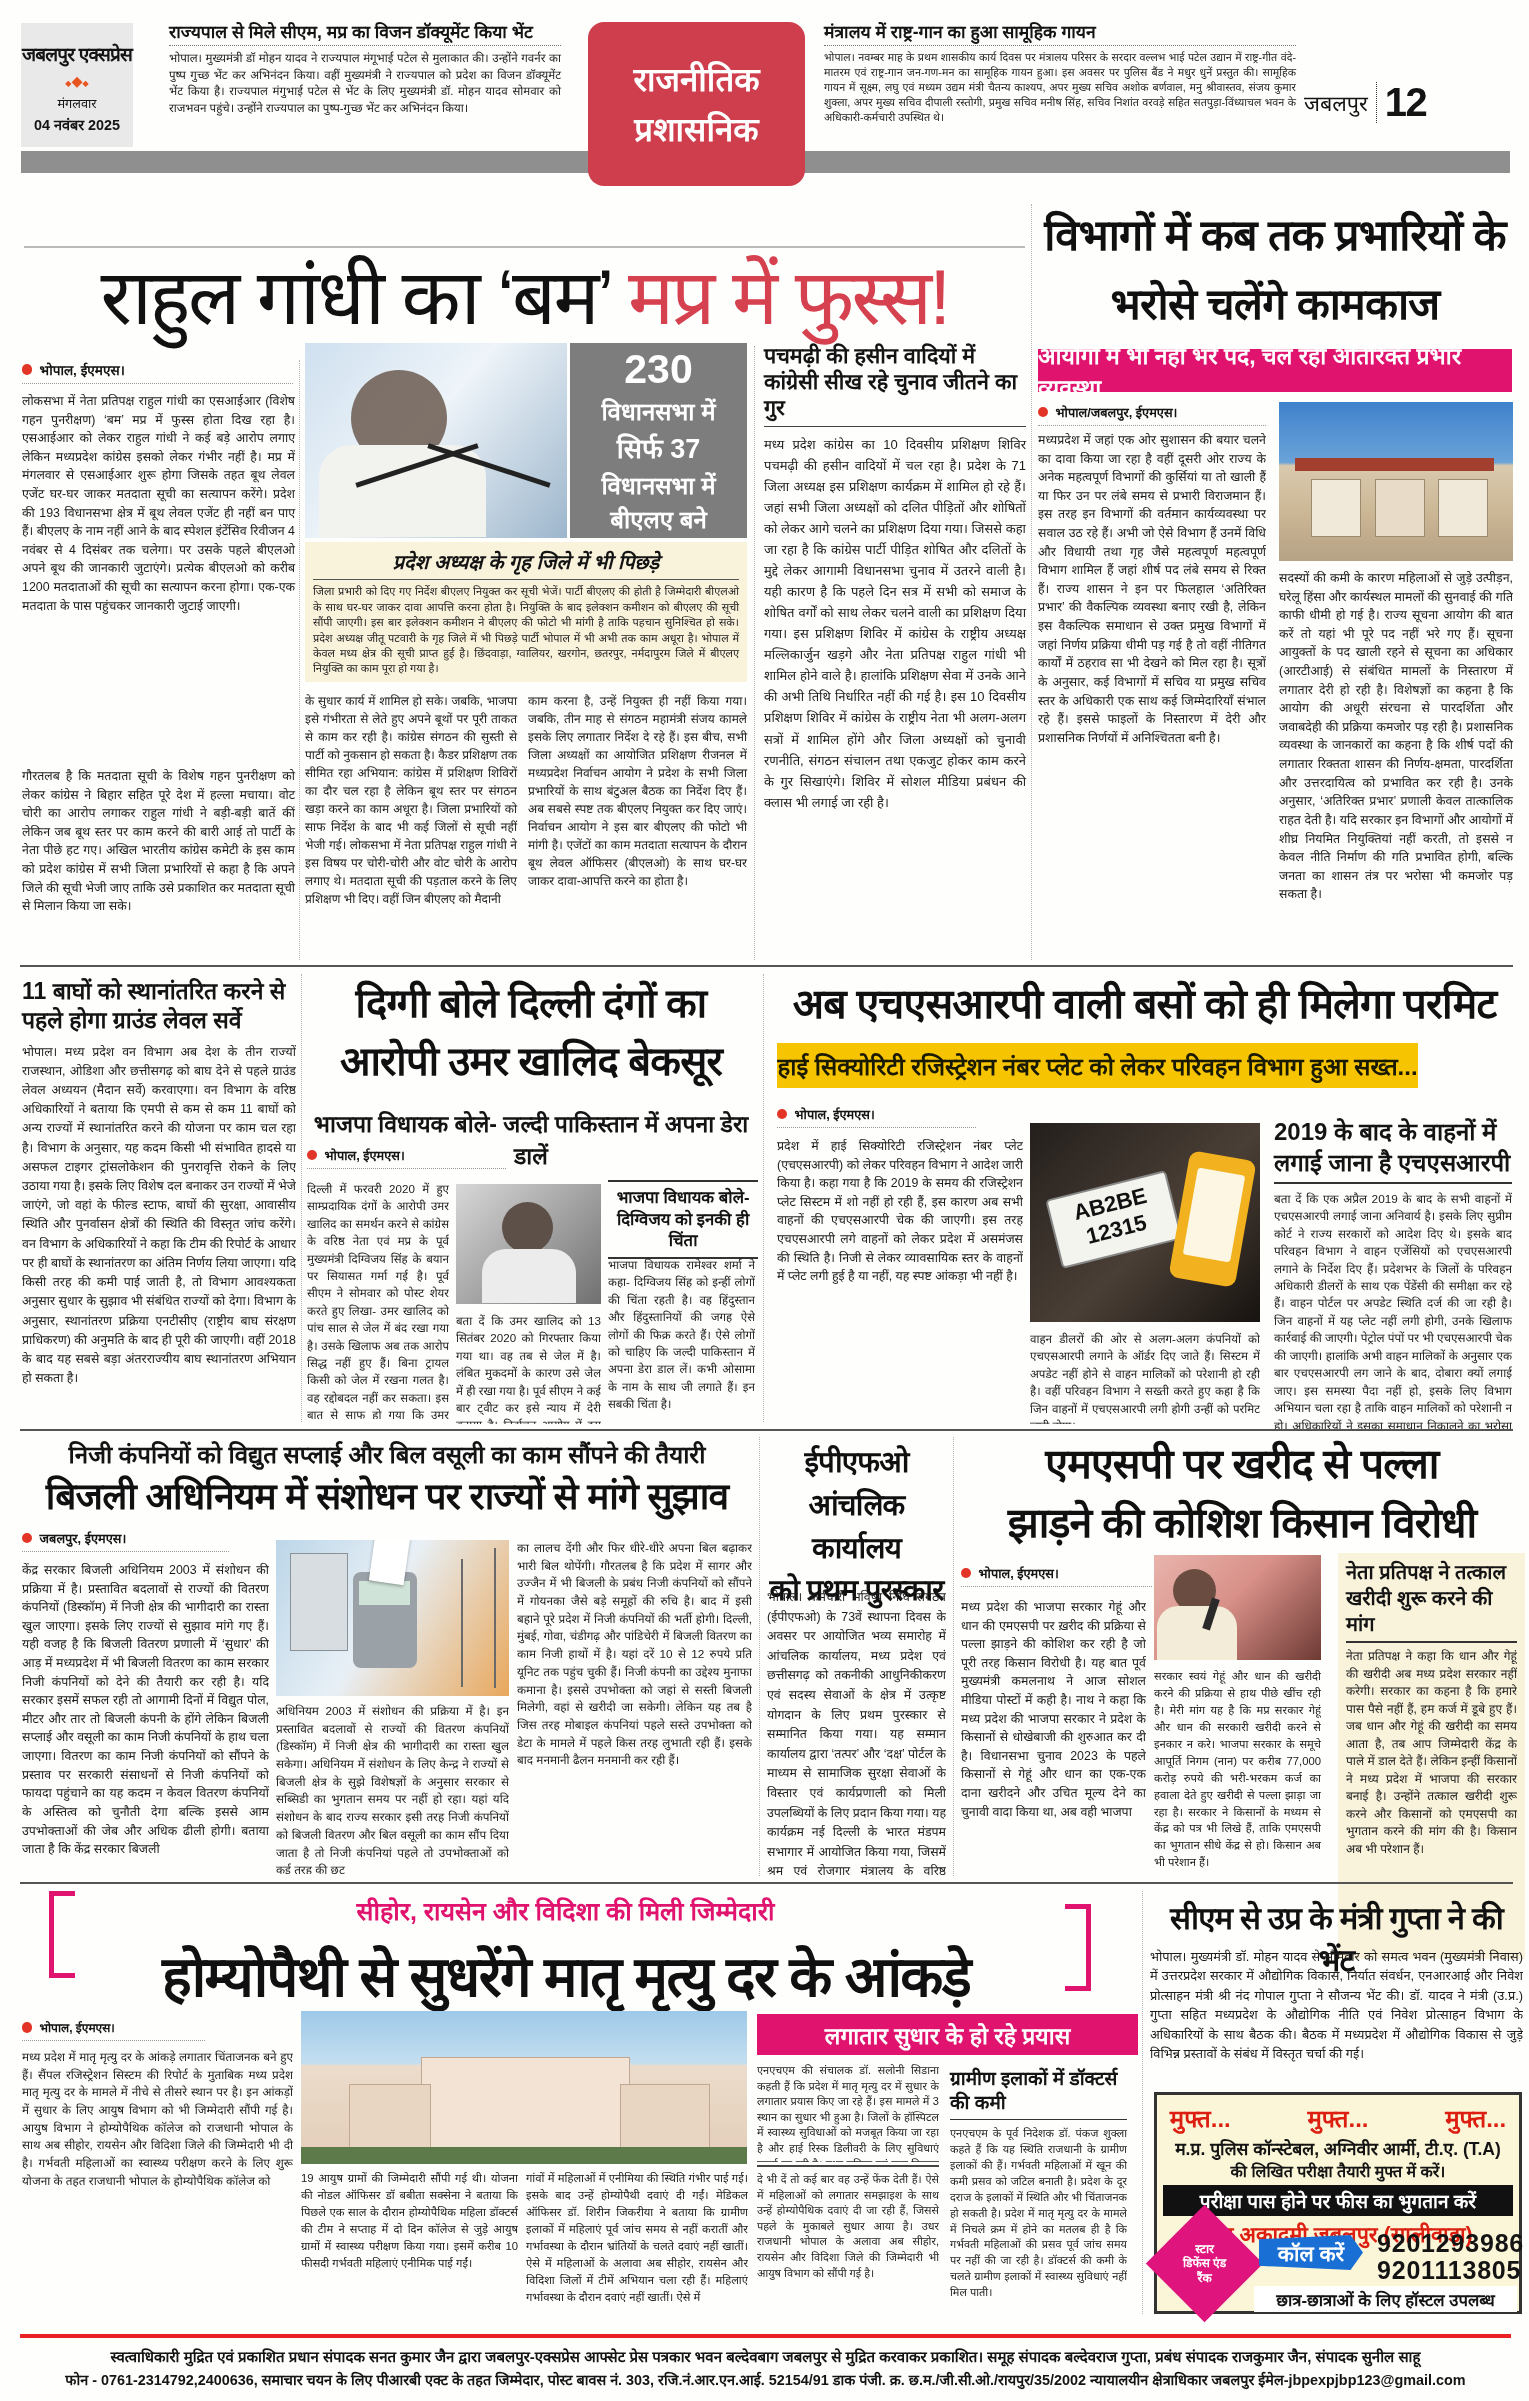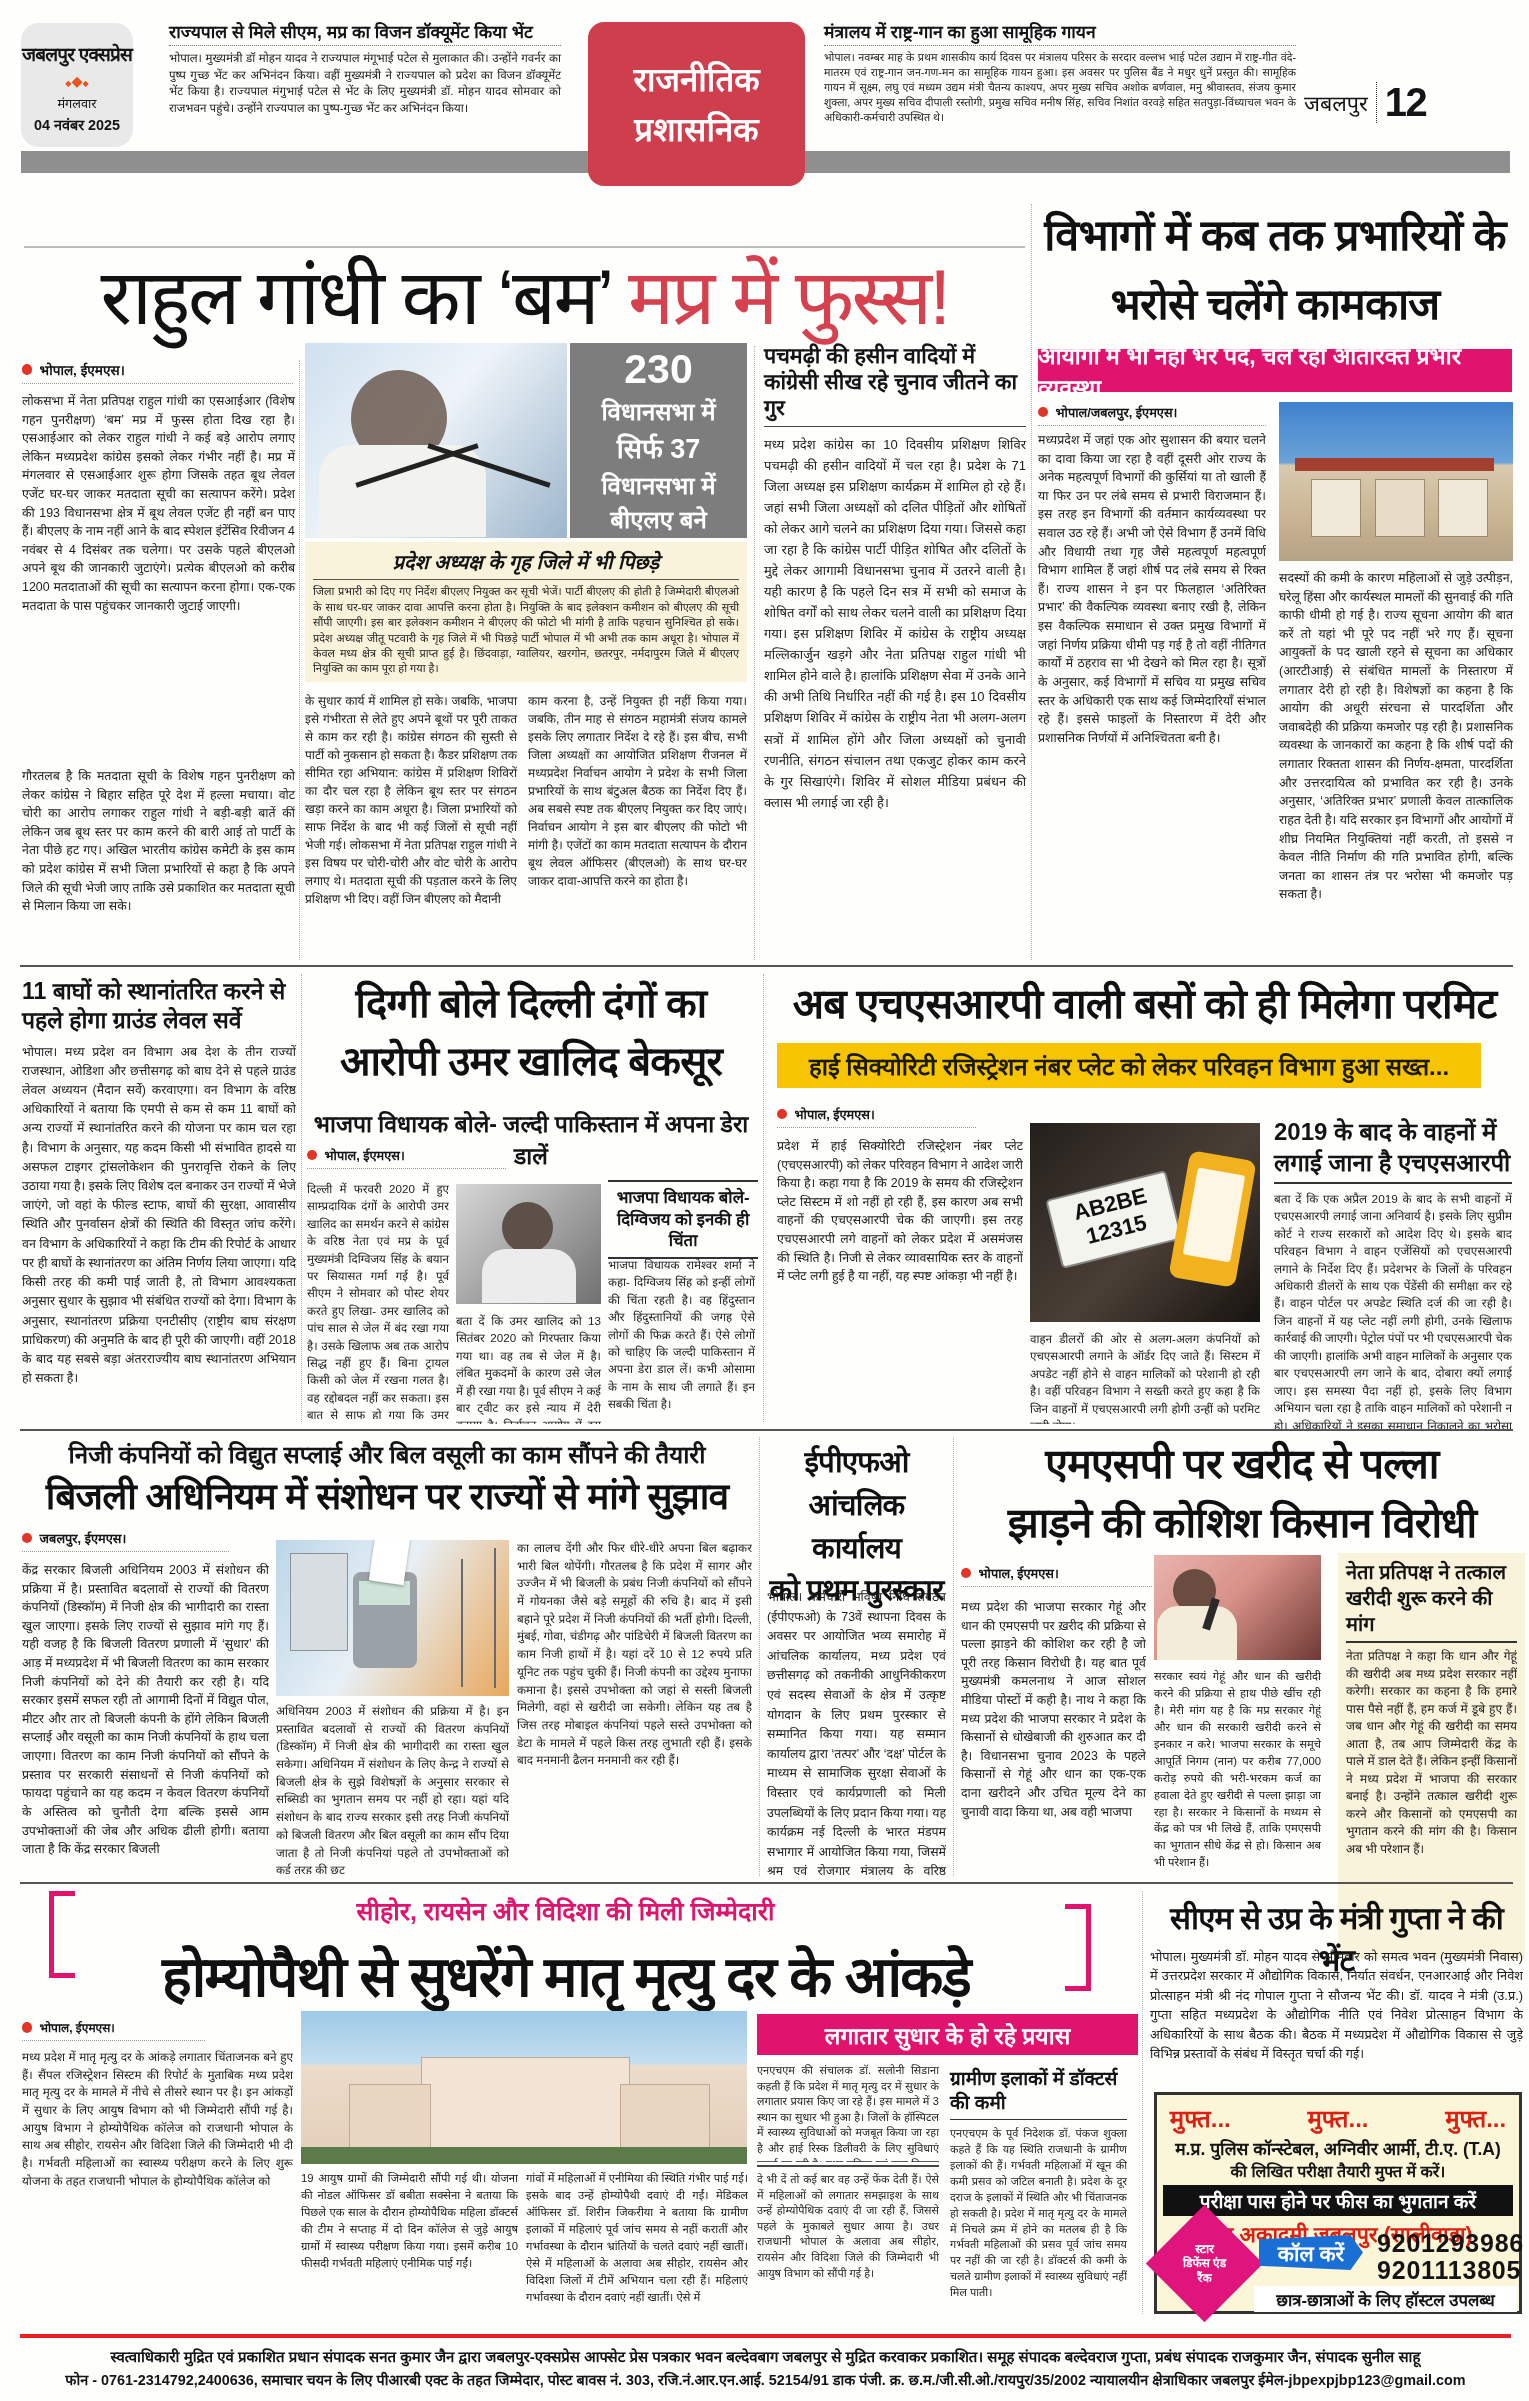--- a/index.html
+++ b/index.html
@@ -22,21 +22,21 @@
   .pink-strip{background:#e0136e;color:#fff;font-weight:bold;display:flex;align-items:center;justify-content:center;}
   .yellow-strip{background:#f6c400;color:#1a1a00;font-weight:bold;display:flex;align-items:center;justify-content:center;}
   .cream{background:#faf3dc;}
   .headline{font-weight:bold;color:#101010;letter-spacing:-0.8px;}
 </style>
 </head>
 <body>
 
 <div class="page">
 
-  <div class="abs" style="left:21px;top:23px;width:112px;height:124px;background:#e9e9e9;border-radius:18px;text-align:center;padding-top:17.5px;box-sizing:border-box;">
+  <div class="abs" style="left:21px;top:23px;width:112px;height:124px;background:#e9e9e9;border-radius:1px;text-align:center;padding-top:17.5px;box-sizing:border-box;">
     <div class="b" style="font-size:19px;letter-spacing:-0.8px;">जबलपुर एक्सप्रेस</div>
     <div style="color:#e8541f;font-size:10.4px;margin:6.4px 0 4.8px;">
       <span style="font-size:8px;">◆</span><span style="font-size:14.4px;">◆</span><span style="font-size:8px;">◆</span>
     </div>
     <div style="font-size:12.8px;">मंगलवार</div>
     <div class="b" style="font-size:14.4px;margin-top:3.2px;">04 नवंबर 2025</div>
   </div>
 
   <div class="abs" style="left:169px;top:22px;width:392px;">
     <div class="small-title" style="font-size:17.5px;">राज्यपाल से मिले सीएम, मप्र का विजन डॉक्यूमेंट किया भेंट</div>
@@ -154,21 +154,21 @@
     <div style="position:absolute;left:46px;top:17.5px;width:51px;height:51px;border-radius:50%;background:#5c5048;"></div>
     <div style="position:absolute;left:25.5px;top:65px;width:94px;height:54px;border-radius:24px 24px 0 0;background:#ececec;"></div>
   </div>
   <div class="abs body" style="left:456px;top:1312px;width:145px;height:112px;overflow:hidden;font-size:11.6px;">बता दें कि उमर खालिद को 13 सितंबर 2020 को गिरफ्तार किया गया था। वह तब से जेल में है। लंबित मुकदमों के कारण उसे जेल में ही रखा गया है। पूर्व सीएम ने कई बार ट्वीट कर इसे न्याय में देरी बताया है। निर्वाचन आयोग में इस बात से दिग्विजय सिंह के इसी पोस्ट पर भाजपा विधायकों ने तीखी प्रतिक्रिया दी है।</div>
   <div class="abs" style="left:608px;top:1180px;width:147px;border-top:2.4px solid #333;border-bottom:2.4px solid #333;padding:4.8px 1.6px;">
     <div class="ctr b" style="font-size:16.7px;line-height:1.3;">भाजपा विधायक बोले- दिग्विजय को इनकी ही चिंता</div>
   </div>
   <div class="abs body" style="left:608px;top:1256px;width:147px;height:167px;overflow:hidden;font-size:11.6px;">भाजपा विधायक रामेश्वर शर्मा ने कहा- दिग्विजय सिंह को इन्हीं लोगों की चिंता रहती है। वह हिंदुस्तान और हिंदुस्तानियों की जगह ऐसे लोगों की फिक्र करते हैं। ऐसे लोगों को चाहिए कि जल्दी पाकिस्तान में अपना डेरा डाल लें। कभी ओसामा के नाम के साथ जी लगाते हैं। इन सबकी चिंता है।</div>
 
   <div class="abs ctr headline" style="left:777px;top:974px;width:735px;font-size:41px;">अब एचएसआरपी वाली बसों को ही मिलेगा परमिट</div>
-  <div class="abs yellow-strip" style="left:777px;top:1043px;width:704px;height:45px;align-items:center;">
+  <div class="abs yellow-strip" style="left:777px;top:1043px;width:641px;height:45px;align-items:center;">
     <span style="font-size:24px;">हाई सिक्योरिटी रजिस्ट्रेशन नंबर प्लेट को लेकर परिवहन विभाग हुआ सख्त...</span>
   </div>
   <div class="abs" style="left:777px;top:1105px;width:199px;">
     <div class="byline" style="font-size:12.8px;">
         <span class="dot"></span>
       <span>भोपाल, ईएमएस।</span>
       </div>
   </div>
   <div class="abs body" style="left:777px;top:1137px;width:246px;height:287px;overflow:hidden;">प्रदेश में हाई सिक्योरिटी रजिस्ट्रेशन नंबर प्लेट (एचएसआरपी) को लेकर परिवहन विभाग ने आदेश जारी किया है। कहा गया है कि 2019 के समय की रजिस्ट्रेशन प्लेट सिस्टम में शो नहीं हो रही हैं, इस कारण अब सभी वाहनों की एचएसआरपी चेक की जाएगी। इस तरह एचएसआरपी लगे वाहनों को लेकर प्रदेश में असमंजस की स्थिति है। निजी से लेकर व्यावसायिक स्तर के वाहनों में प्लेट लगी हुई है या नहीं, यह स्पष्ट आंकड़ा भी नहीं है।</div>
   <div class="abs photo" style="left:1030px;top:1123px;width:230px;height:199px;background:linear-gradient(135deg,#241f1c,#4a3f36 55%,#171310);">

